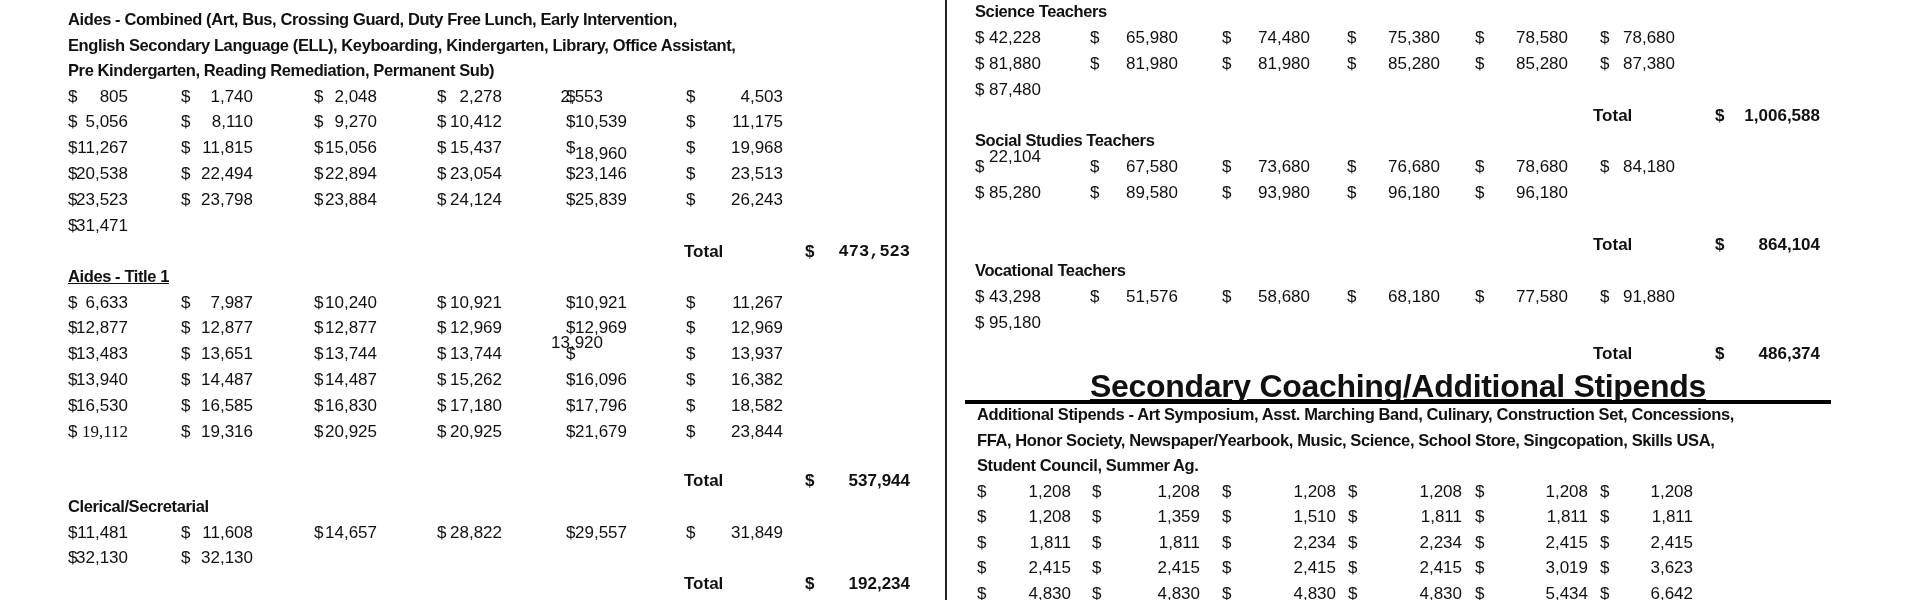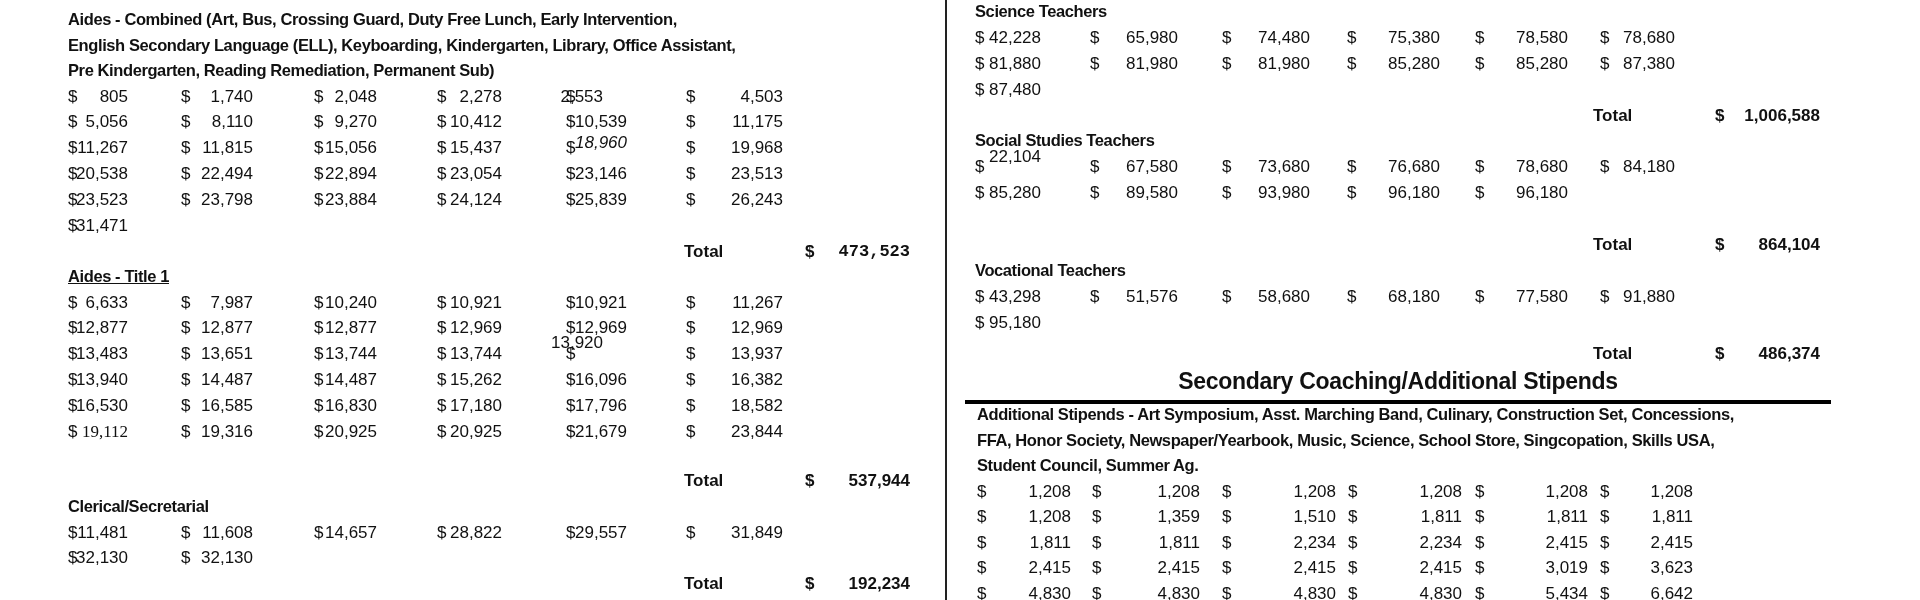--- a/index.html
+++ b/index.html
@@ -8,21 +8,21 @@
   .abs { position:absolute; white-space:nowrap; }
   .heading { font-weight:bold; font-size:16.5px; letter-spacing:-0.4px; }
   .cell-d { position:absolute; }
   .cell-v { position:absolute; text-align:right; }
   .total-label { font-weight:bold; position:absolute; }
   .total-d { font-weight:bold; position:absolute; }
   .total-v { font-weight:bold; position:absolute; text-align:right; }
   .divider { position:absolute; left:945px; top:0; width:2px; height:600px; background:#222; }
   .rule { position:absolute; left:965px; top:400px; width:866px; height:4px; background:#000; }
   .big-title { position:absolute; left:965px; width:866px; text-align:center; top:368px;
-               font-weight:bold; font-size:23px; letter-spacing:-0.3px; }
+               font-weight:bold; font-size:32px; letter-spacing:-0.3px;text-decoration:underline; }
 </style>
 </head>
 <body>
 
 <div id="left-panel">
     <div class="abs heading" style="left: 68px; top: 10px;">Aides - Combined (Art, Bus, Crossing Guard, Duty Free Lunch, Early Intervention,</div>
     <div class="abs heading" style="left: 68px; top: 35.5px;">English Secondary Language (ELL), Keyboarding, Kindergarten, Library, Office Assistant,</div>
     <div class="abs heading" style="left: 68px; top: 61px;">Pre Kindergarten, Reading Remediation, Permanent Sub)</div>
     <div class="cell-d abs" style="left: 68px; top: 86.5px;">$</div>
     <div class="cell-v abs" style="left: 28px; width: 100px; top: 86.5px;">805</div>
@@ -50,21 +50,21 @@
     <div class="cell-v abs" style="left: 683px; width: 100px; top: 112.3px;">11,175</div>
     <div class="cell-d abs" style="left: 68px; top: 138.1px;">$</div>
     <div class="cell-v abs" style="left: 28px; width: 100px; top: 138.1px;">11,267</div>
     <div class="cell-d abs" style="left: 181px; top: 138.1px;">$</div>
     <div class="cell-v abs" style="left: 153px; width: 100px; top: 138.1px;">11,815</div>
     <div class="cell-d abs" style="left: 314px; top: 138.1px;">$</div>
     <div class="cell-v abs" style="left: 277px; width: 100px; top: 138.1px;">15,056</div>
     <div class="cell-d abs" style="left: 437px; top: 138.1px;">$</div>
     <div class="cell-v abs" style="left: 402px; width: 100px; top: 138.1px;">15,437</div>
     <div class="cell-d abs" style="left: 566px; top: 138.1px;">$</div>
-    <div class="cell-v abs" style="left: 527px; width: 100px; top: 133px; font-style: italic;">18,960</div>
+    <div class="cell-v abs" style="left: 527px; width: 100px; top: 144px;">18,960</div>
     <div class="cell-d abs" style="left: 686px; top: 138.1px;">$</div>
     <div class="cell-v abs" style="left: 683px; width: 100px; top: 138.1px;">19,968</div>
     <div class="cell-d abs" style="left: 68px; top: 163.9px;">$</div>
     <div class="cell-v abs" style="left: 28px; width: 100px; top: 163.9px;">20,538</div>
     <div class="cell-d abs" style="left: 181px; top: 163.9px;">$</div>
     <div class="cell-v abs" style="left: 153px; width: 100px; top: 163.9px;">22,494</div>
     <div class="cell-d abs" style="left: 314px; top: 163.9px;">$</div>
     <div class="cell-v abs" style="left: 277px; width: 100px; top: 163.9px;">22,894</div>
     <div class="cell-d abs" style="left: 437px; top: 163.9px;">$</div>
     <div class="cell-v abs" style="left: 402px; width: 100px; top: 163.9px;">23,054</div>

